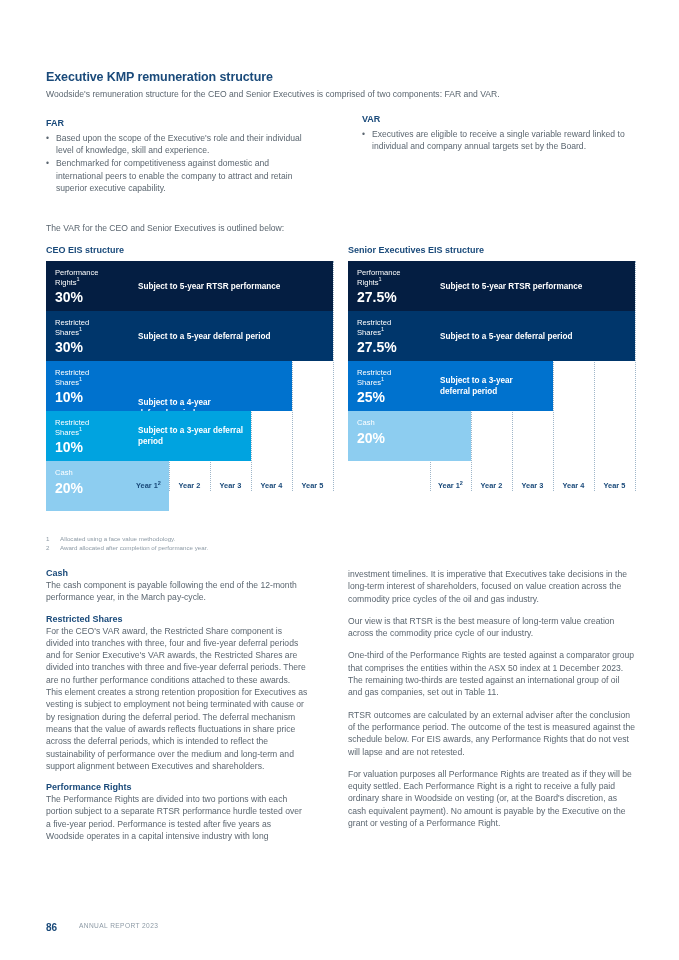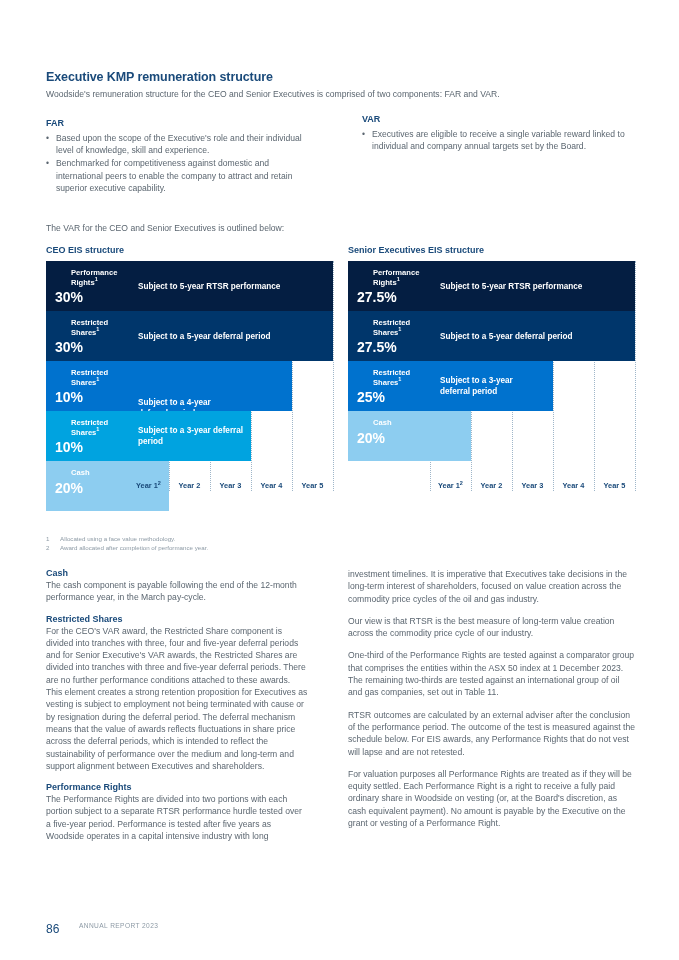--- a/index.html
+++ b/index.html
@@ -141,24 +141,23 @@
     top: 0;
     width: 82px;
     height: 50px;
     padding: 7px 0 0 9px;
     box-sizing: border-box;
     color: #ffffff;
   }
   .bar-label .lab {
     display: block;
     font-size: 7.6px;
-    font-weight: bold;
+    font-weight: normal;
     line-height: 9.6px;
     color: #ffffff;
-    margin-left: 16px;
   }
   .bar-label .pct {
     display: block;
     font-size: 14px;
     font-weight: bold;
     line-height: 16px;
     margin-top: 2px;
     color: #ffffff;
   }
   .bar-desc {
@@ -233,22 +232,22 @@
     position: absolute;
     left: 46px;
     top: 922px;
     width: 400px;
     height: 14px;
   }
   .folio {
     position: absolute;
     left: 0;
     top: 0;
-    font-size: 12px;
-    font-weight: normal;
+    font-size: 10px;
+    font-weight: bold;
     color: #1a4a7a;
   }
   .footer-text {
     position: absolute;
     left: 33px;
     top: 0;
     font-size: 6.6px;
     letter-spacing: 0.4px;
     color: #8d9aa5;
   }

